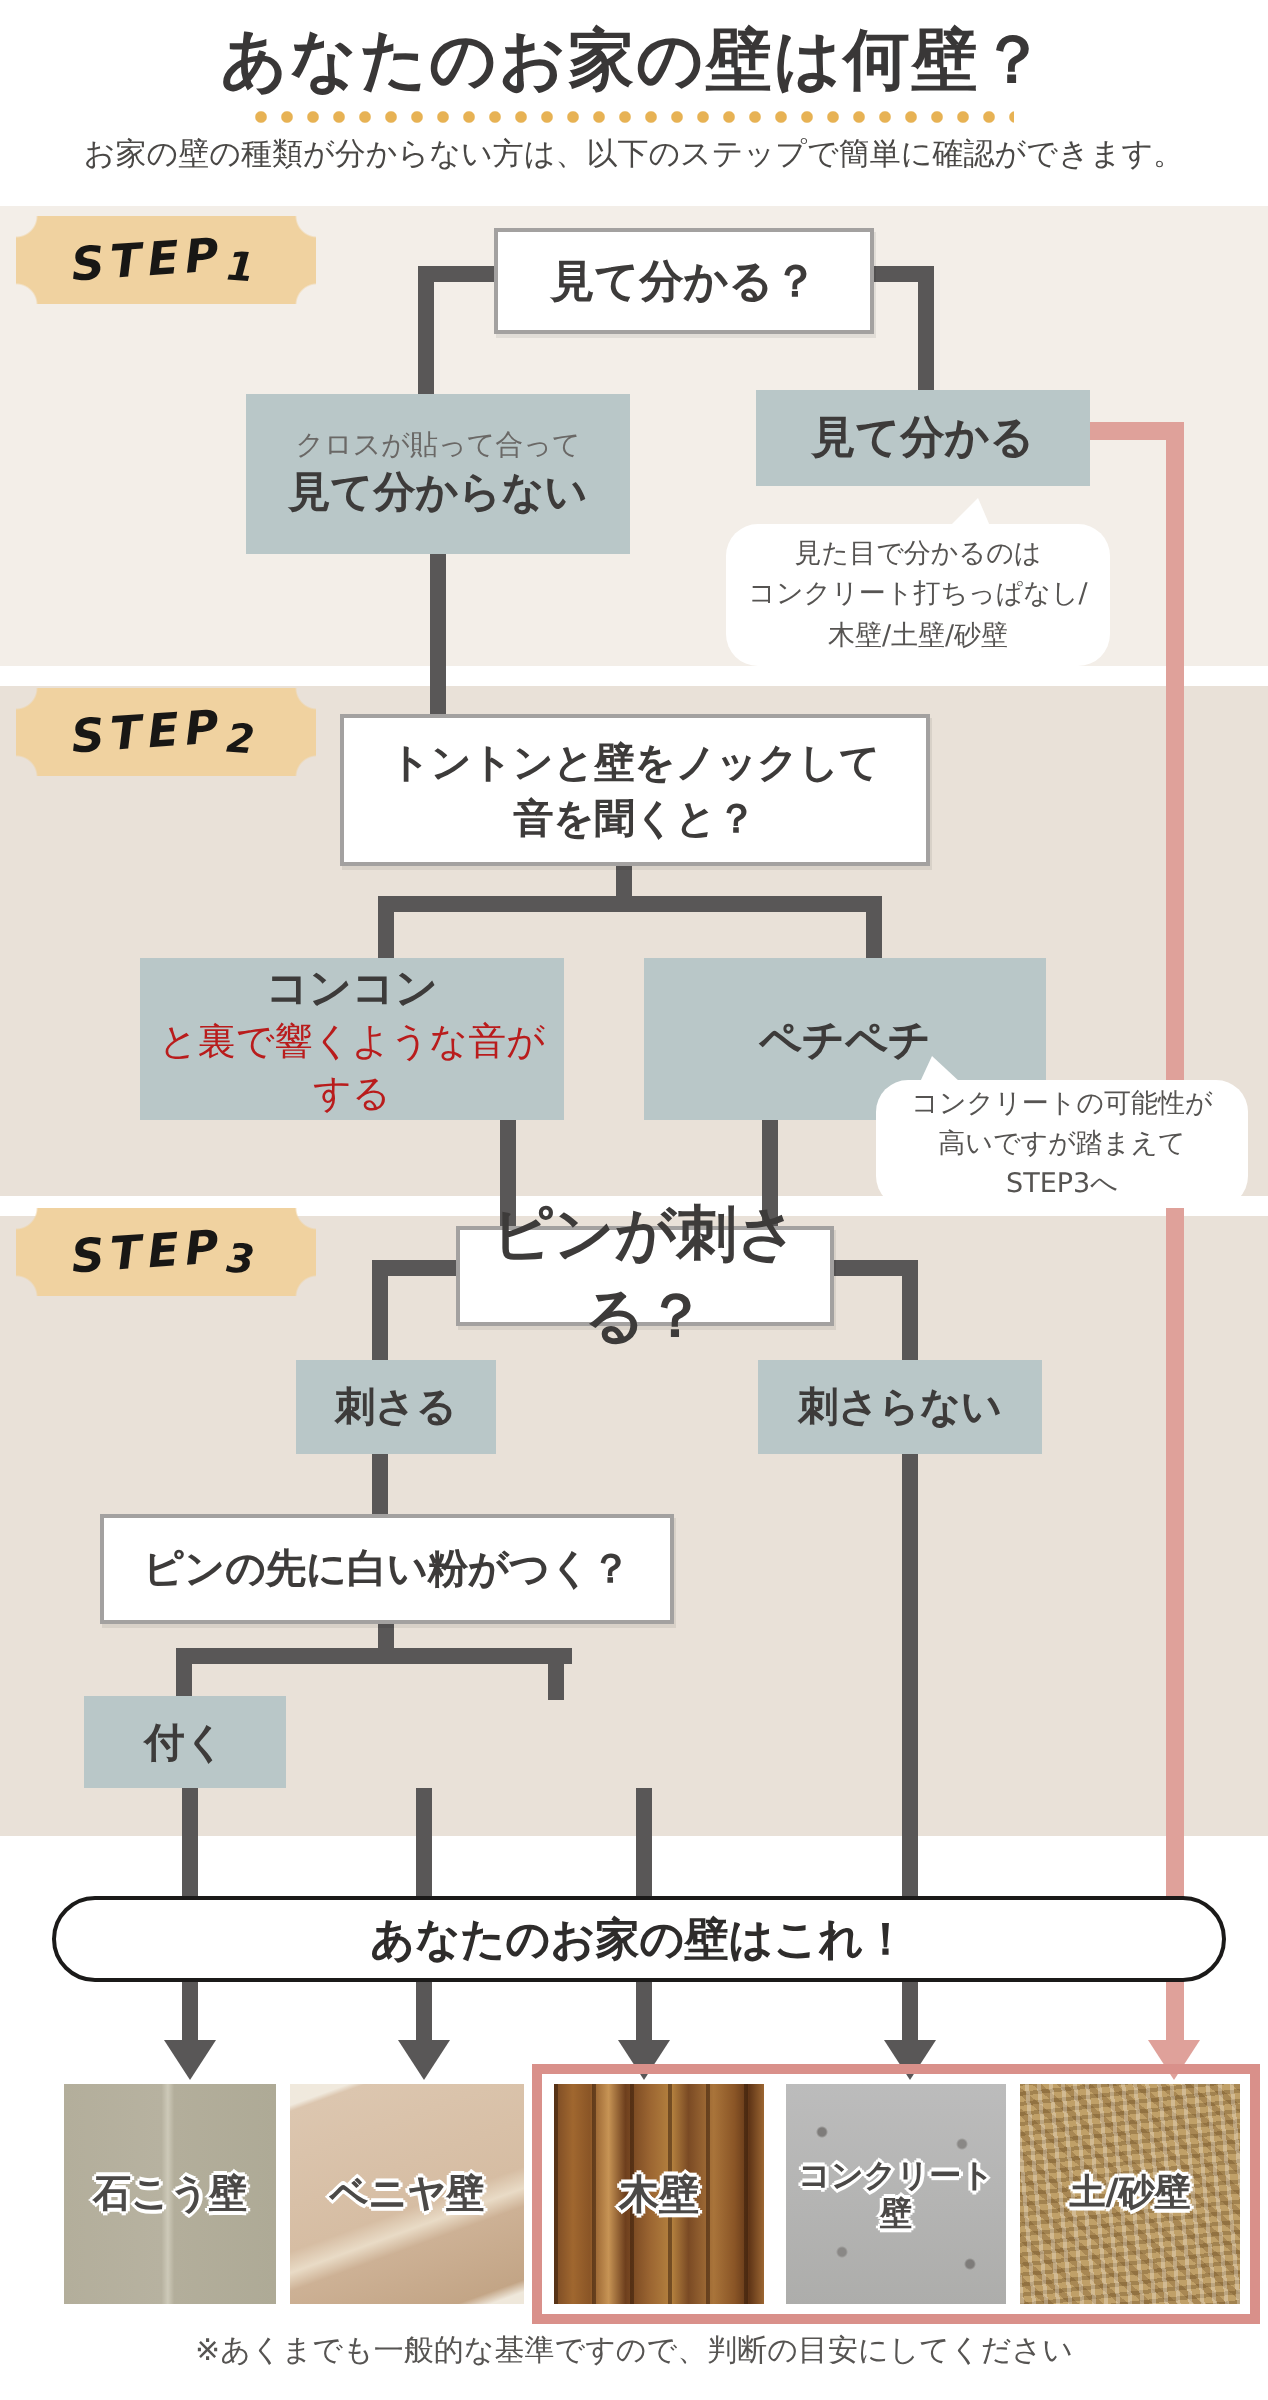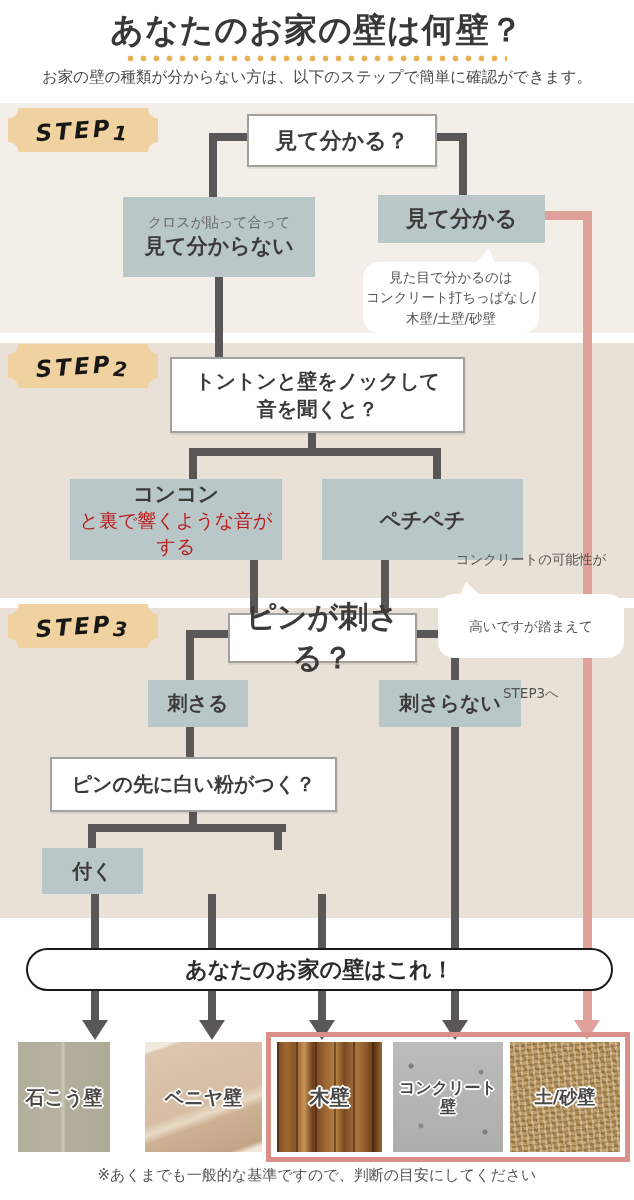--- a/index.html
+++ b/index.html
@@ -79,21 +79,21 @@
   
   .redframe{position:absolute;left:266px;top:1032px;width:364px;height:130px;
     border:5px solid #d9908a;box-sizing:border-box;z-index:1;}
 
   
   .wall{position:absolute;top:1042px;height:110px;z-index:2;
     display:flex;align-items:center;justify-content:center;}
   .wall .lbl{font-weight:bold;color:#4b4947;text-align:center;line-height:1.2;
     text-shadow:-2px 0 0 #fff,2px 0 0 #fff,0 -2px 0 #fff,0 2px 0 #fff,
       -1px -1px 0 #fff,1px -1px 0 #fff,-1px 1px 0 #fff,1px 1px 0 #fff;}
-  .w1{left:18px;width:92px;background:linear-gradient(90deg,#b3ae9b 0%,#b7b2a0 46%,#cdc9b8 49%,#b3ae9b 52%,#aeaa96 100%);}
+  .w1{left:32px;width:106px;background:linear-gradient(90deg,#b3ae9b 0%,#b7b2a0 46%,#cdc9b8 49%,#b3ae9b 52%,#aeaa96 100%);}
   .w2{left:145px;width:117px;background:linear-gradient(160deg,#f0e9dd 0%,#f0e9dd 7%,#dcc6af 9%,#d6bda3 55%,#e9dbc6 62%,#cdb195 68%,#c3a586 92%,#efe8db 96%);}
   .w3{left:277px;width:105px;background:
       repeating-linear-gradient(90deg,rgba(50,25,8,0.5) 0 2px,transparent 2px 19px),
       linear-gradient(90deg,#7a4a24 0%,#a0672f 9%,#8a5526 17%,#c79455 26%,#6e3f1d 34%,#9c6632 46%,#b5823f 56%,#7a4a24 64%,#a9743a 76%,#8a5526 86%,#5f3517 93%,#9c6632 100%);}
   .w4{left:393px;width:110px;background-color:#b5b5b5;background-image:
       radial-gradient(circle at 18px 24px,#7e7c7a 2px,transparent 3px),
       radial-gradient(circle at 88px 30px,#8a8886 2px,transparent 3px),
       radial-gradient(circle at 28px 84px,#8a8886 2px,transparent 3px),
       radial-gradient(circle at 92px 90px,#7e7c7a 2px,transparent 3px),
       linear-gradient(180deg,#bcbcbc,#adadab);}
@@ -172,39 +172,39 @@
   <div class="arrow pink" style="left:574px;top:1020px;"></div>
 
   <div class="qbox" style="left:247px;top:114px;width:190px;height:53px;font-size:22px;">見て分かる？</div>
   <div class="abox" style="left:123px;top:197px;width:192px;height:80px;">
     <span class="pre">クロスが貼って合って</span>
     <span class="big">見て分からない</span>
   </div>
   <div class="abox" style="left:378px;top:195px;width:167px;height:48px;">
     <span class="big" style="font-size:22px;">見て分かる</span>
   </div>
-  <div class="bubble" style="left:363px;top:262px;width:176px;height:71px;">
+  <div class="bubble" style="left:363px;top:262px;width:192px;height:71px;">
     <div class="tail" style="top:-13px;left:112px;border-width:0 6px 14px 14px;border-color:transparent transparent #fff transparent;"></div>
     <span>見た目で分かるのは</span>
     <span>コンクリート打ちっぱなし/</span>
     <span>木壁/土壁/砂壁</span>
   </div>
 
   <div class="qbox" style="left:170px;top:357px;width:295px;height:76px;font-size:20px;line-height:1.4;">
     <span>トントンと壁をノックして</span>
     <span>音を聞くと？</span>
   </div>
   <div class="abox" style="left:70px;top:479px;width:212px;height:81px;">
     <span class="big">コンコン</span>
     <span class="small">と裏で響くような音がする</span>
   </div>
   <div class="abox" style="left:322px;top:479px;width:201px;height:81px;">
     <span class="big">ペチペチ</span>
   </div>
-  <div class="bubble" style="left:438px;top:594px;width:186px;height:64px;gap:47px;">
+  <div class="bubble" style="left:438px;top:540px;width:186px;height:64px;">
     <div class="tail" style="top:-12px;left:22px;border-width:0 14px 13px 6px;border-color:transparent transparent #fff transparent;"></div>
     <span>コンクリートの可能性が</span>
     <span>高いですが踏まえて</span>
     <span>STEP3へ</span>
   </div>
 
   <div class="qbox" style="left:228px;top:613px;width:189px;height:50px;font-size:30px;">ピンが刺さる？</div>
   <div class="abox" style="left:148px;top:680px;width:100px;height:47px;">
     <span class="big" style="font-size:20px;">刺さる</span>
   </div>

